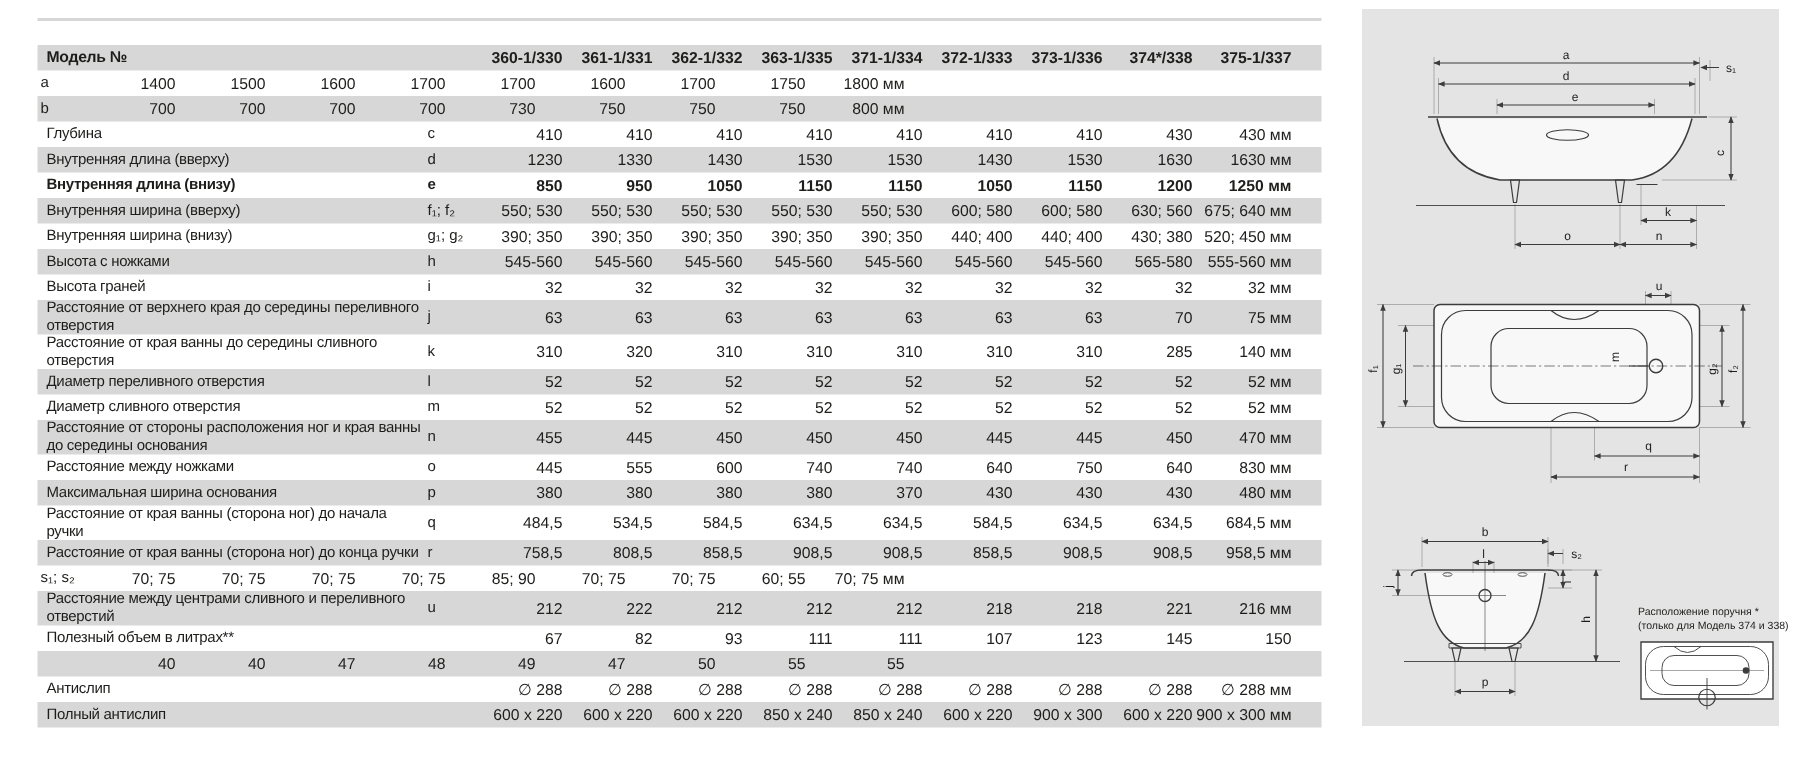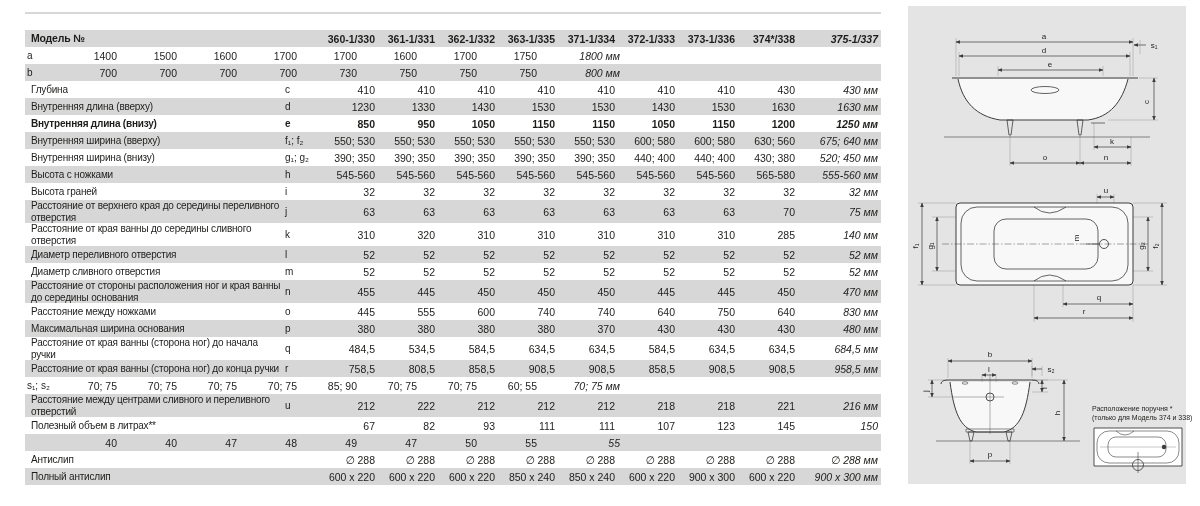--- a/index.html
+++ b/index.html
@@ -12,21 +12,21 @@
   #top-rule{position:absolute;left:25px;top:12px;width:856px;height:2px;background:#d7d7d7;}
   #spec-table{position:absolute;left:25px;top:2px;width:856px;margin-top:28px;}
   .thead{display:flex;align-items:center;background:#d7d7d7;min-height:17px;}
   .thead .cell{font-weight:bold;}
   .trow{display:flex;align-items:center;min-height:17px;}
   .trow:nth-child(even){background:#d7d7d7;}
   .cell{box-sizing:border-box;}
   .label-cell{width:258px;padding-left:6px;font-size:10px;letter-spacing:-0.2px;line-height:11.5px;}
   .letter-cell{width:34px;font-size:10px;padding-left:2px;}
   .val-cell{width:60px;text-align:right;font-size:10.5px;padding-right:2px;white-space:nowrap;}
-  .val-cell:last-child{width:84px;padding-right:3px;font-style:italic;}
+  .val-cell:last-child{width:84px;padding-right:20px;}
   .thead .label-cell{font-size:10.5px;}
   .bold .cell{font-weight:bold;}
   
   #diagram-panel{position:absolute;left:908px;top:6px;width:278px;height:478px;background:#e4e4e4;}
   #diagram-panel svg{position:absolute;overflow:visible;}
   #svg-side{left:0;top:8px;}
   #svg-top{left:0;top:176px;}
   #svg-end{left:0;top:336px;}
   #svg-mini{left:184px;top:420px;}
   .dimtxt{font-size:8px;fill:#1d1d1b;}

